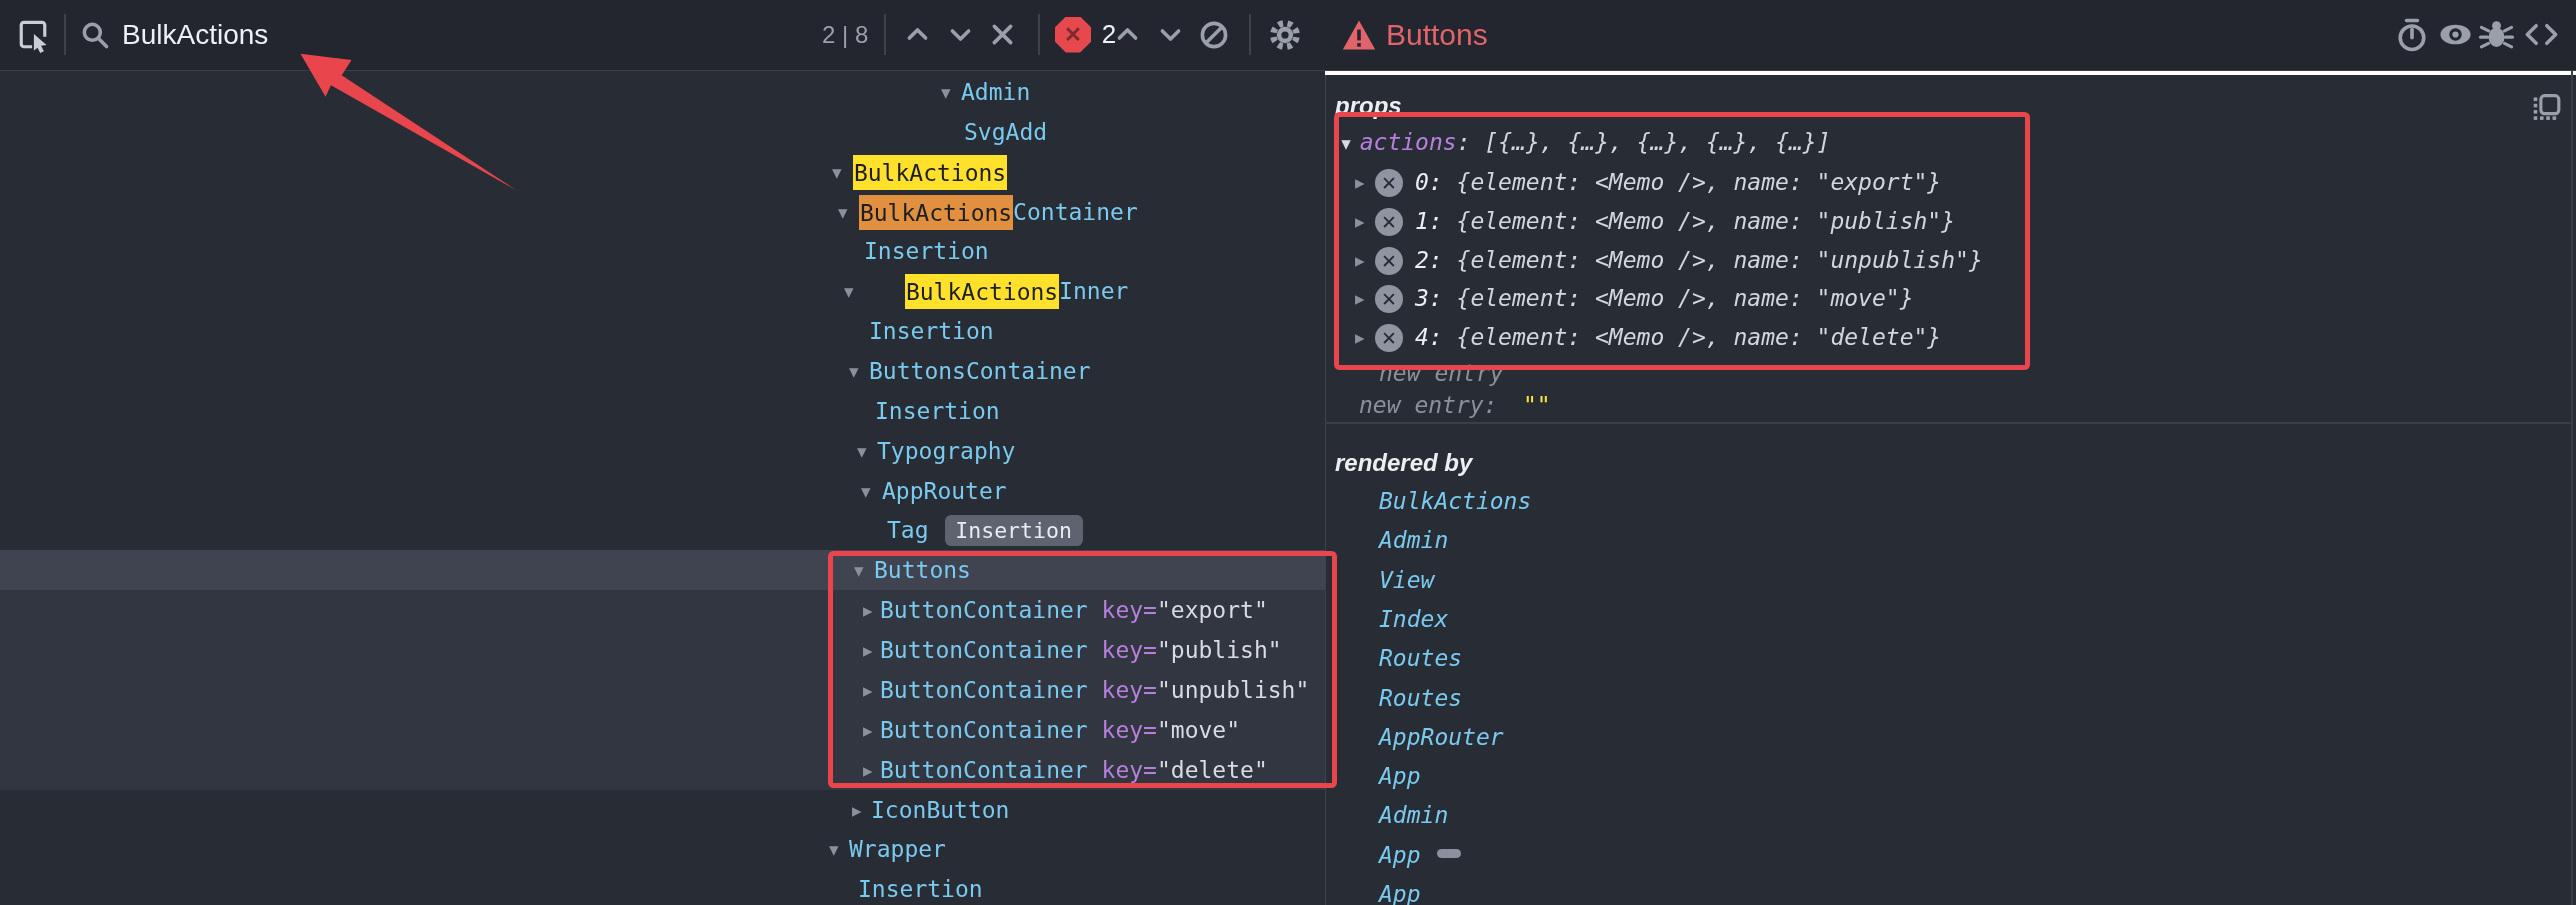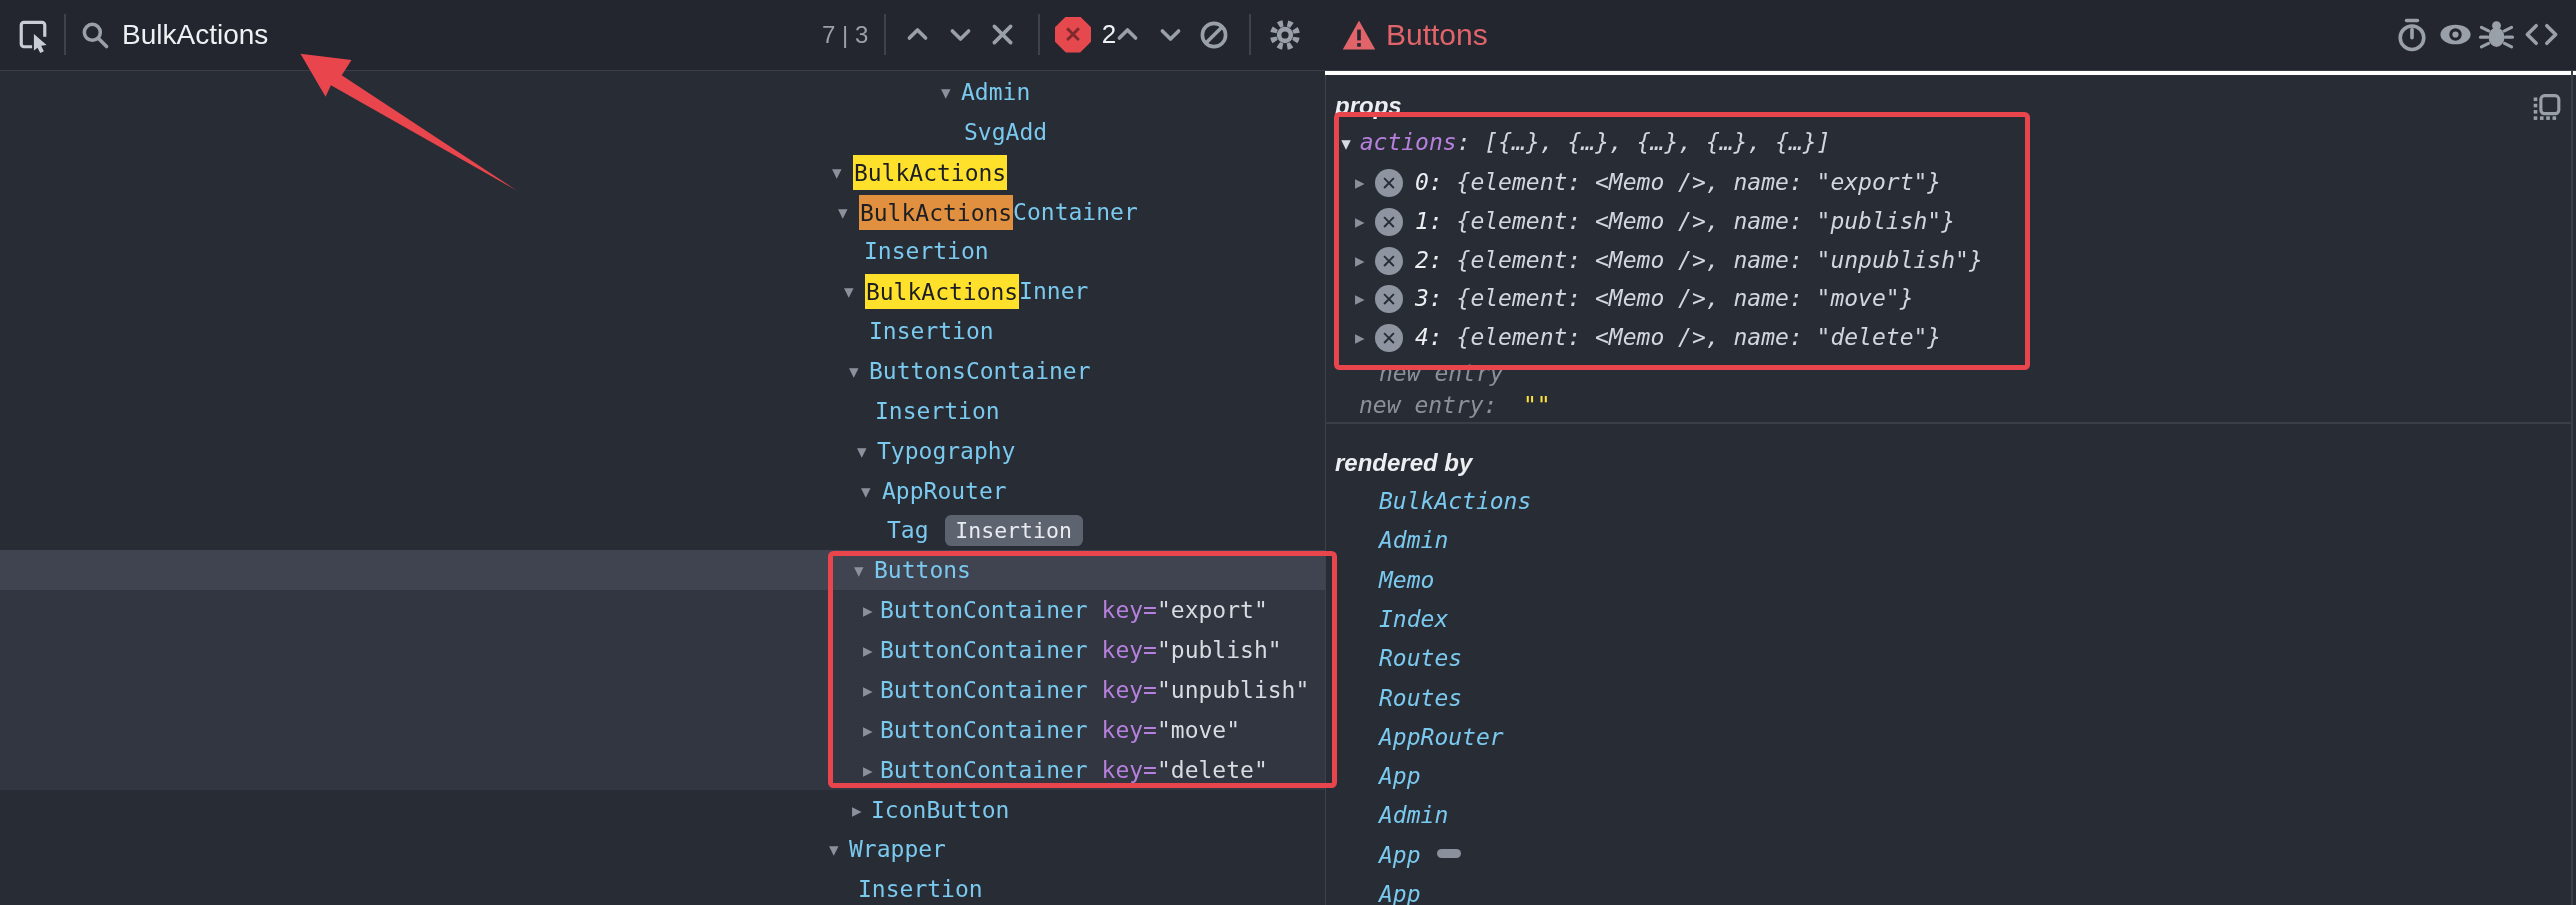--- a/index.html
+++ b/index.html
@@ -82,21 +82,21 @@
     <div class="tb-abs" style="left:79px;">
       <svg width="32" height="32" viewBox="0 0 36 36">
         <circle cx="15" cy="15" r="9" fill="none" stroke="#9aa0aa" stroke-width="4"></circle>
         <line x1="22" y1="22" x2="31" y2="31" stroke="#9aa0aa" stroke-width="4" stroke-linecap="round"></line>
       </svg>
     </div>
     <div class="tb-abs" style="left:122px;">
       <input id="search-value" value="BulkActions" style="">
     </div>
 
-    <div class="tb-abs tbtxt" style="left:822px;">7 | 3</div>
+    <div class="tb-abs tbtxt" style="left:822px;">2 | 8</div>
     <div class="vsep" style="left:884px;"></div>
     <div class="tb-abs" style="left:904px;">
       <svg width="27" height="27" viewBox="0 0 30 30">
         <polyline points="6,19 15,10 24,19" fill="none" stroke="#9aa0aa" stroke-width="4" stroke-linecap="round" stroke-linejoin="round"></polyline>
       </svg>
     </div>
     <div class="tb-abs" style="left:947px;">
       <svg width="27" height="27" viewBox="0 0 30 30">
         <polyline points="6,11 15,20 24,11" fill="none" stroke="#9aa0aa" stroke-width="4" stroke-linecap="round" stroke-linejoin="round"></polyline>
       </svg>
@@ -181,21 +181,21 @@
       </svg>
     </div>
   </div>
 
   <div id="tree-panel">
       <div class="trow" style="top: 0.9px;"><span class="tarr" style="left: 941px;">▾</span><span class="ttext" style="left: 961px;"><span class="p-name">Admin</span></span></div>
       <div class="trow" style="top: 41px;"><span class="ttext" style="left: 964px;"><span class="p-name">SvgAdd</span></span></div>
       <div class="trow" style="top: 81px;"><span class="tarr" style="left: 832px;">▾</span><span class="ttext" style="left: 853px;"><span class="p-hly">BulkActions</span></span></div>
       <div class="trow" style="top: 121px;"><span class="tarr" style="left: 838px;">▾</span><span class="ttext" style="left: 859px;"><span class="p-hlo">BulkActions</span><span class="p-name">Container</span></span></div>
       <div class="trow" style="top: 160px;"><span class="ttext" style="left: 864px;"><span class="p-name">Insertion</span></span></div>
-      <div class="trow" style="top: 200px;"><span class="tarr" style="left: 844px;">▾</span><span class="ttext" style="left: 865px;"><span class="p-hly">BulkActions</span><span class="p-name">Inner</span></span></div>
+      <div class="trow" style="top: 200px;"><span class="tarr" style="left: 844px;">▾</span><span class="ttext" style="left: 905px;"><span class="p-hly">BulkActions</span><span class="p-name">Inner</span></span></div>
       <div class="trow" style="top: 240px;"><span class="ttext" style="left: 869px;"><span class="p-name">Insertion</span></span></div>
       <div class="trow" style="top: 280px;"><span class="tarr" style="left: 849px;">▾</span><span class="ttext" style="left: 869px;"><span class="p-name">ButtonsContainer</span></span></div>
       <div class="trow" style="top: 320px;"><span class="ttext" style="left: 875px;"><span class="p-name">Insertion</span></span></div>
       <div class="trow" style="top: 360px;"><span class="tarr" style="left: 857px;">▾</span><span class="ttext" style="left: 877px;"><span class="p-name">Typography</span></span></div>
       <div class="trow" style="top: 400px;"><span class="tarr" style="left: 861px;">▾</span><span class="ttext" style="left: 882px;"><span class="p-name">AppRouter</span></span></div>
       <div class="trow" style="top: 439px;"><span class="ttext" style="left: 887px;"><span class="p-name">Tag</span><span class="tbadge">Insertion</span></span></div>
       <div class="trow sel" style="top: 479px;"><span class="tarr" style="left: 854px;">▾</span><span class="ttext" style="left: 874px;"><span class="p-name">Buttons</span></span></div>
       <div class="trow shade" style="top: 519px;"><span class="tarr" style="left: 863px;">▸</span><span class="ttext" style="left: 880px;"><span class="p-name">ButtonContainer</span><span class="p-key"> key=</span><span class="p-str">"export"</span></span></div>
       <div class="trow shade" style="top: 559px;"><span class="tarr" style="left: 863px;">▸</span><span class="ttext" style="left: 880px;"><span class="p-name">ButtonContainer</span><span class="p-key"> key=</span><span class="p-str">"publish"</span></span></div>
       <div class="trow shade" style="top: 599px;"><span class="tarr" style="left: 863px;">▸</span><span class="ttext" style="left: 880px;"><span class="p-name">ButtonContainer</span><span class="p-key"> key=</span><span class="p-str">"unpublish"</span></span></div>
@@ -229,21 +229,21 @@
         <div class="prow" style="top: 166px;"><span class="parr" style="left: 29px;">▸</span><span class="pdel" style="left: 49px;">✕</span><span style="position: absolute; left: 89px;"><span class="pidx">2: </span><span class="pval">{element: &lt;Memo /&gt;, name: "unpublish"}</span></span></div>
         <div class="prow" style="top: 204px;"><span class="parr" style="left: 29px;">▸</span><span class="pdel" style="left: 49px;">✕</span><span style="position: absolute; left: 89px;"><span class="pidx">3: </span><span class="pval">{element: &lt;Memo /&gt;, name: "move"}</span></span></div>
         <div class="prow" style="top: 243px;"><span class="parr" style="left: 29px;">▸</span><span class="pdel" style="left: 49px;">✕</span><span style="position: absolute; left: 89px;"><span class="pidx">4: </span><span class="pval">{element: &lt;Memo /&gt;, name: "delete"}</span></span></div>
         <div class="prow" style="top: 279px;"><span class="pgray" style="position: absolute; left: 53px;">new entry</span></div>
         <div class="prow" style="top: 311px;"><span class="pgray" style="position: absolute; left: 33px;">new entry: </span><span class="pyellow" style="position: absolute; left: 197px;">""</span></div>
       </div>
     <div class="sec-title" style="left:9px;top:368px;">rendered by</div>
     <div id="rendered-by-list">
         <div class="rbitem" style="left: 53px; top: 407px;"><span>BulkActions</span></div>
         <div class="rbitem" style="left: 53px; top: 446px;"><span>Admin</span></div>
-        <div class="rbitem" style="left: 53px; top: 486px;"><span>Memo</span></div>
+        <div class="rbitem" style="left: 53px; top: 486px;"><span>View</span></div>
         <div class="rbitem" style="left: 53px; top: 525px;"><span>Index</span></div>
         <div class="rbitem" style="left: 53px; top: 564px;"><span>Routes</span></div>
         <div class="rbitem" style="left: 53px; top: 604px;"><span>Routes</span></div>
         <div class="rbitem" style="left: 53px; top: 643px;"><span>AppRouter</span></div>
         <div class="rbitem" style="left: 53px; top: 682px;"><span>App</span></div>
         <div class="rbitem" style="left: 53px; top: 721px;"><span>Admin</span></div>
         <div class="rbitem" style="left: 53px; top: 761px;"><span>App</span><span class="rbpill"></span></div>
         <div class="rbitem" style="left: 53px; top: 800px;"><span>App</span></div>
       </div>
   </div>

